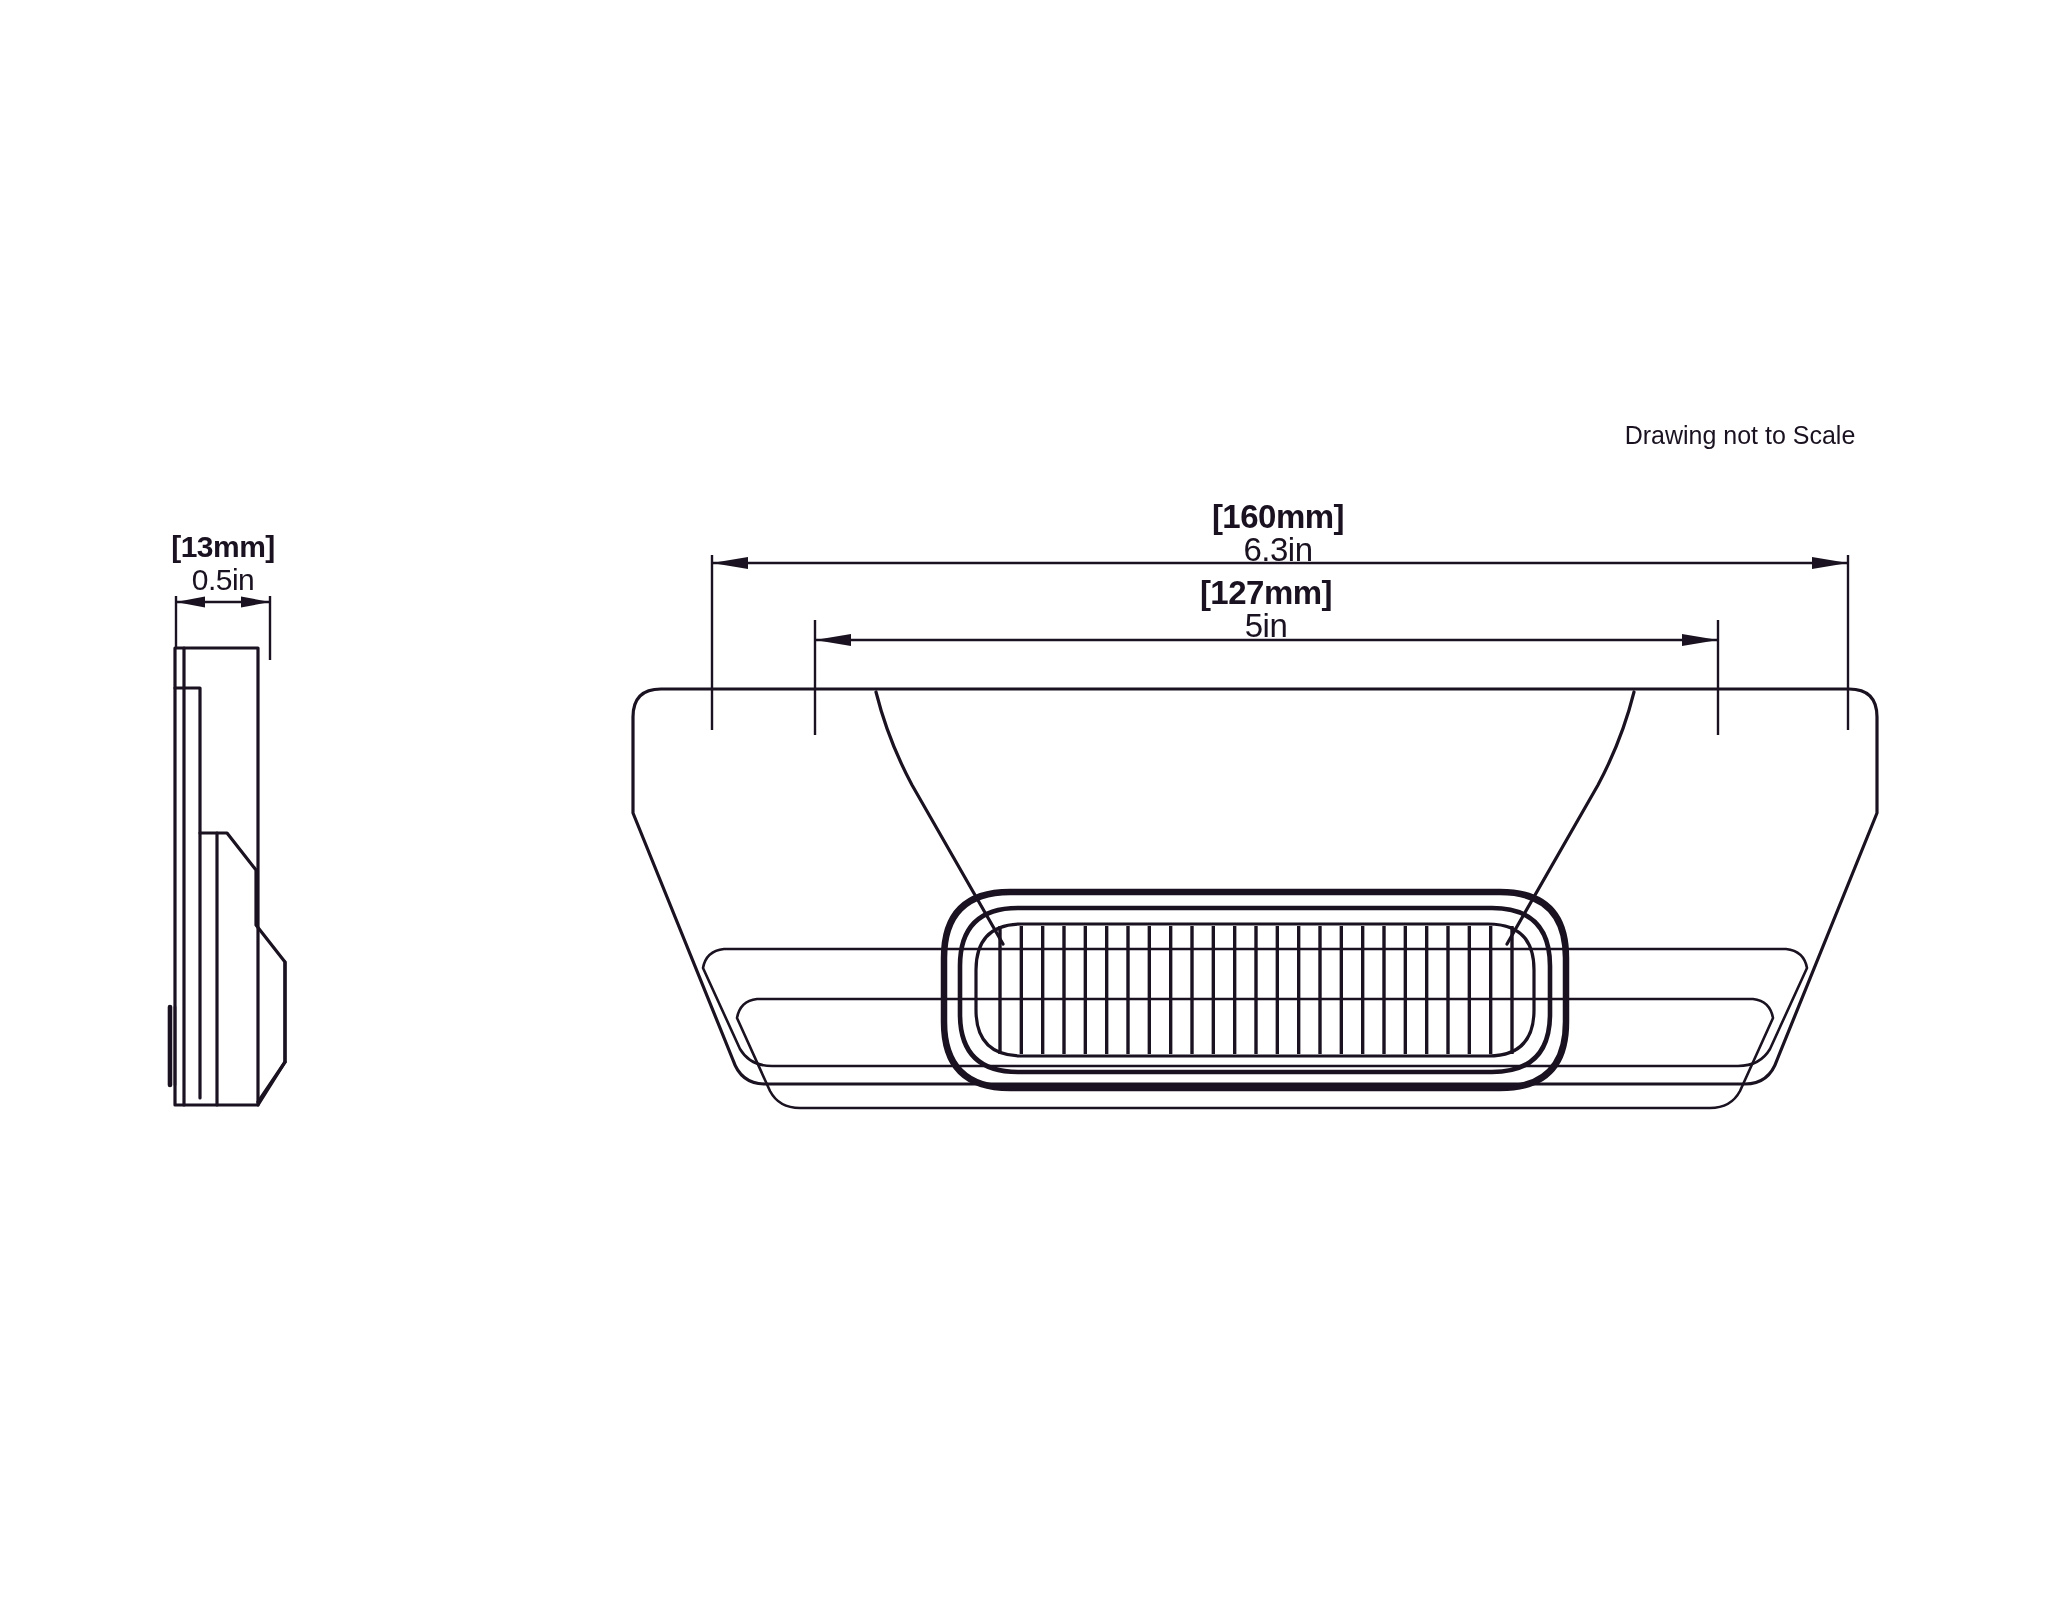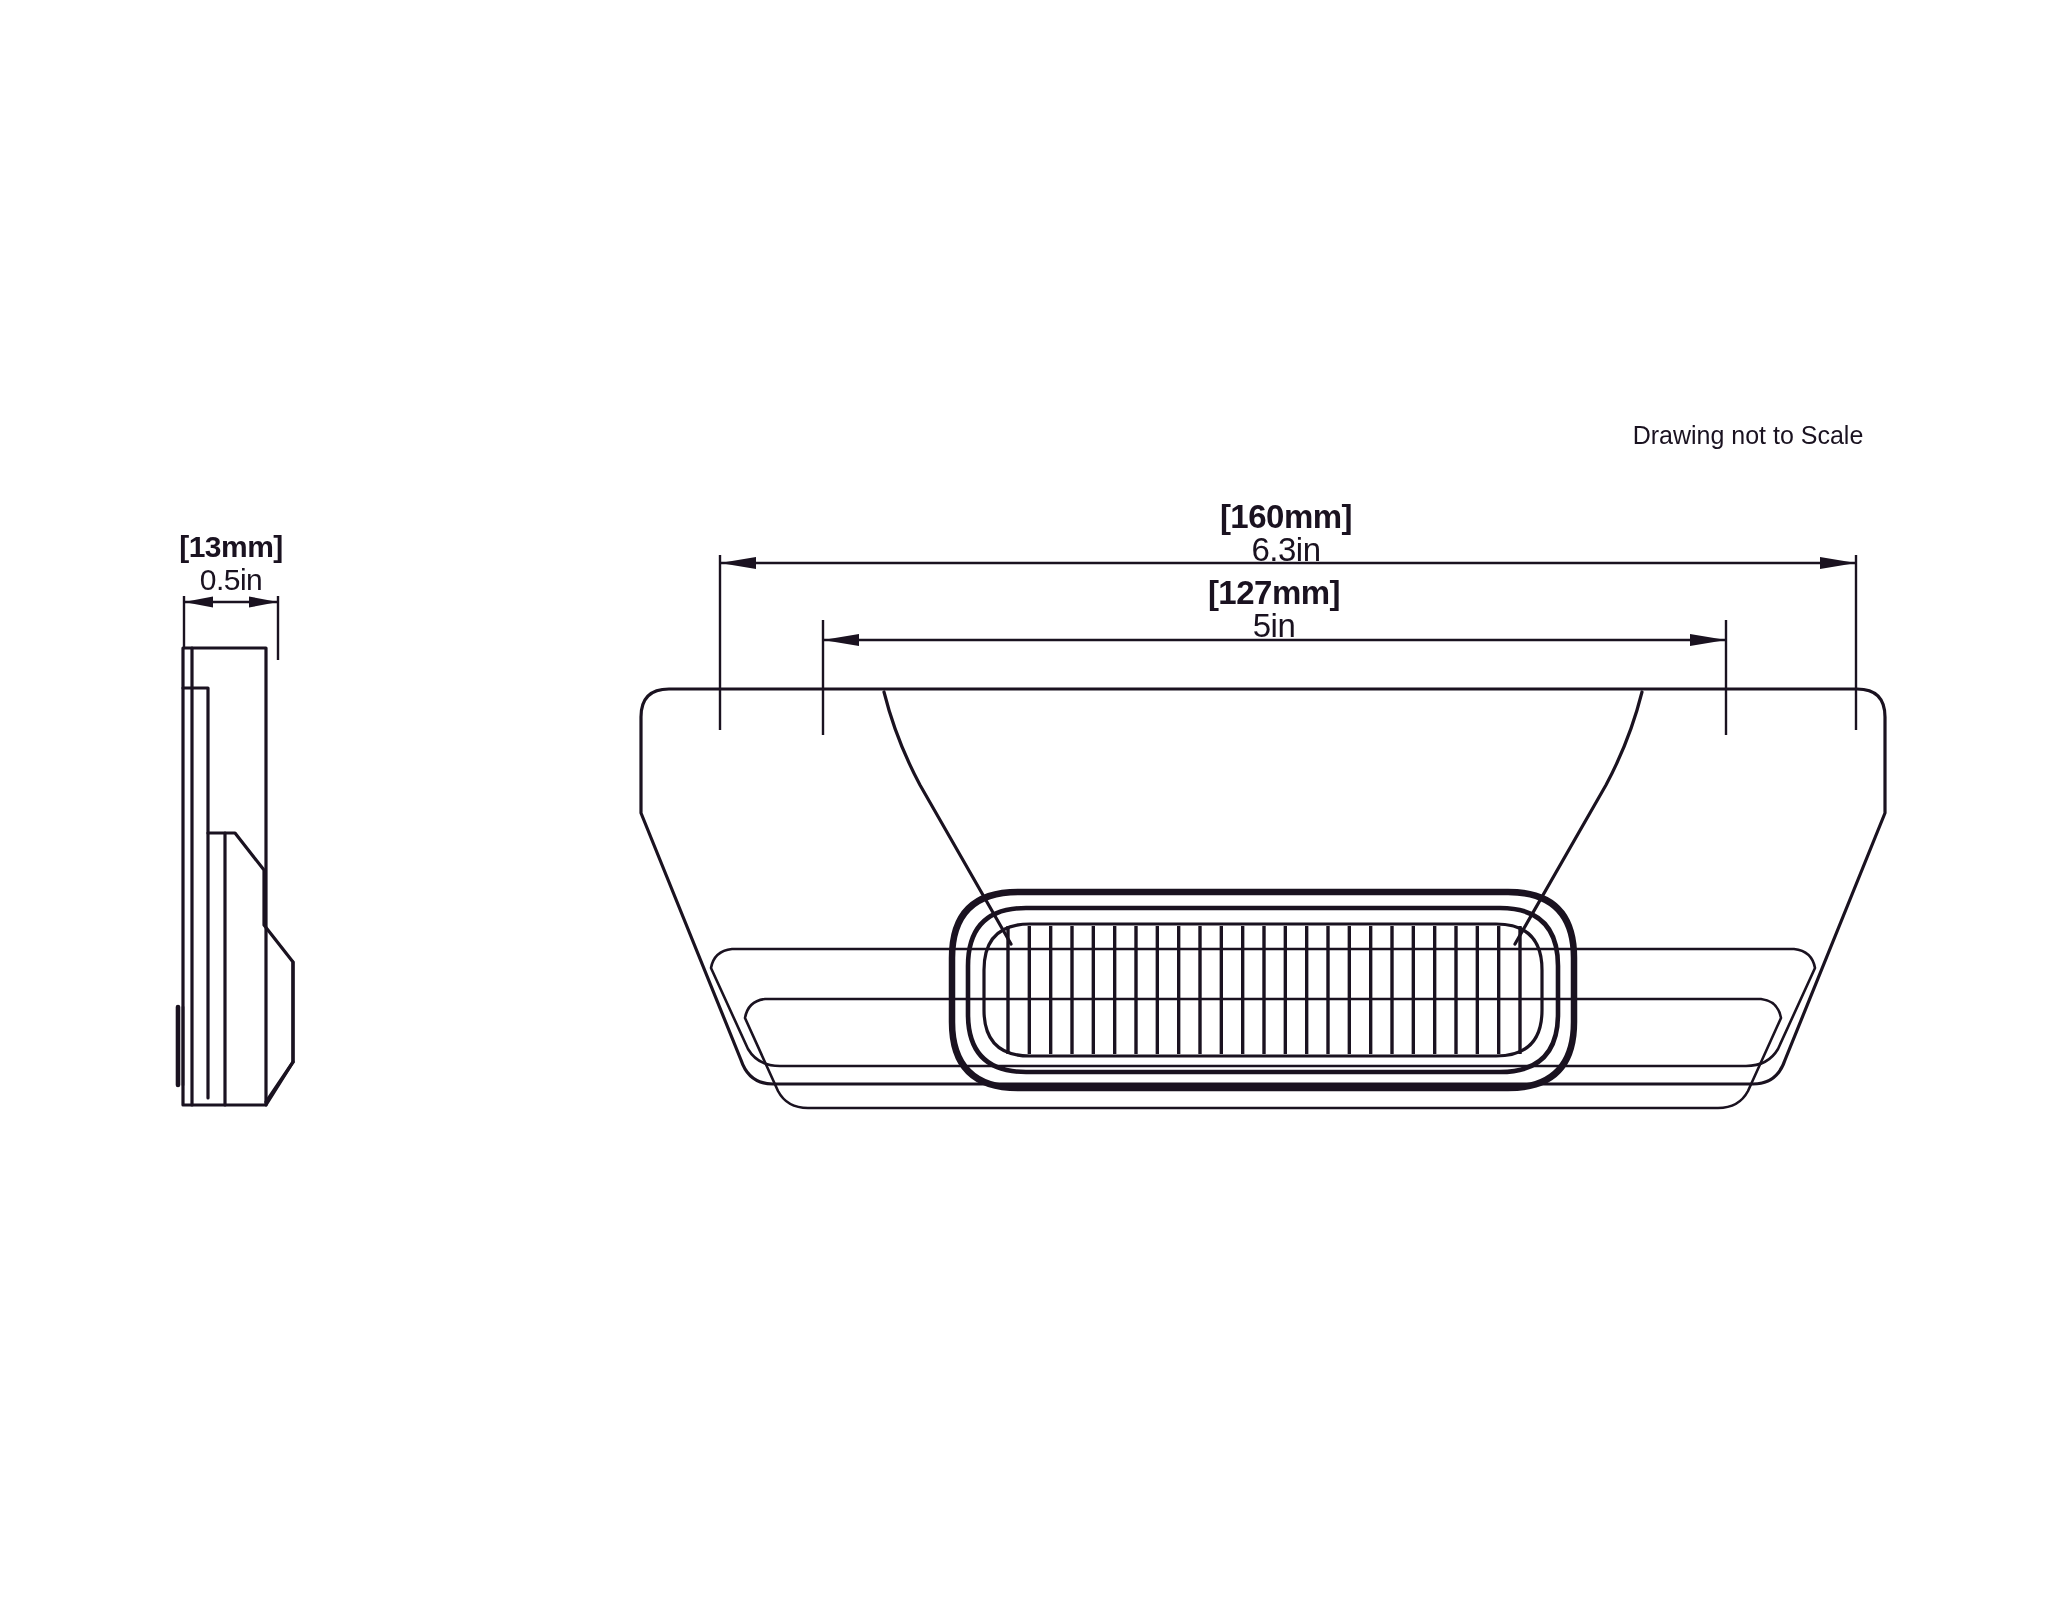--- a/index.html
+++ b/index.html
@@ -14,21 +14,20 @@
     position: relative;
     overflow: hidden;
     font-family: "Liberation Sans", sans-serif;
     color: #1a1220;
   }
   #drawing-root {
     position: absolute;
     left: 0; top: 0;
     width: 1664px;
     height: 1601px;
-    padding-left: 8px;
   }
   svg.sheet {
     display: block;
     width: 2048px;
     height: 1601px;
   }
   .note-text {
     font-family: "Liberation Sans", sans-serif;
     font-size: 25px;
     fill: #1a1220;

